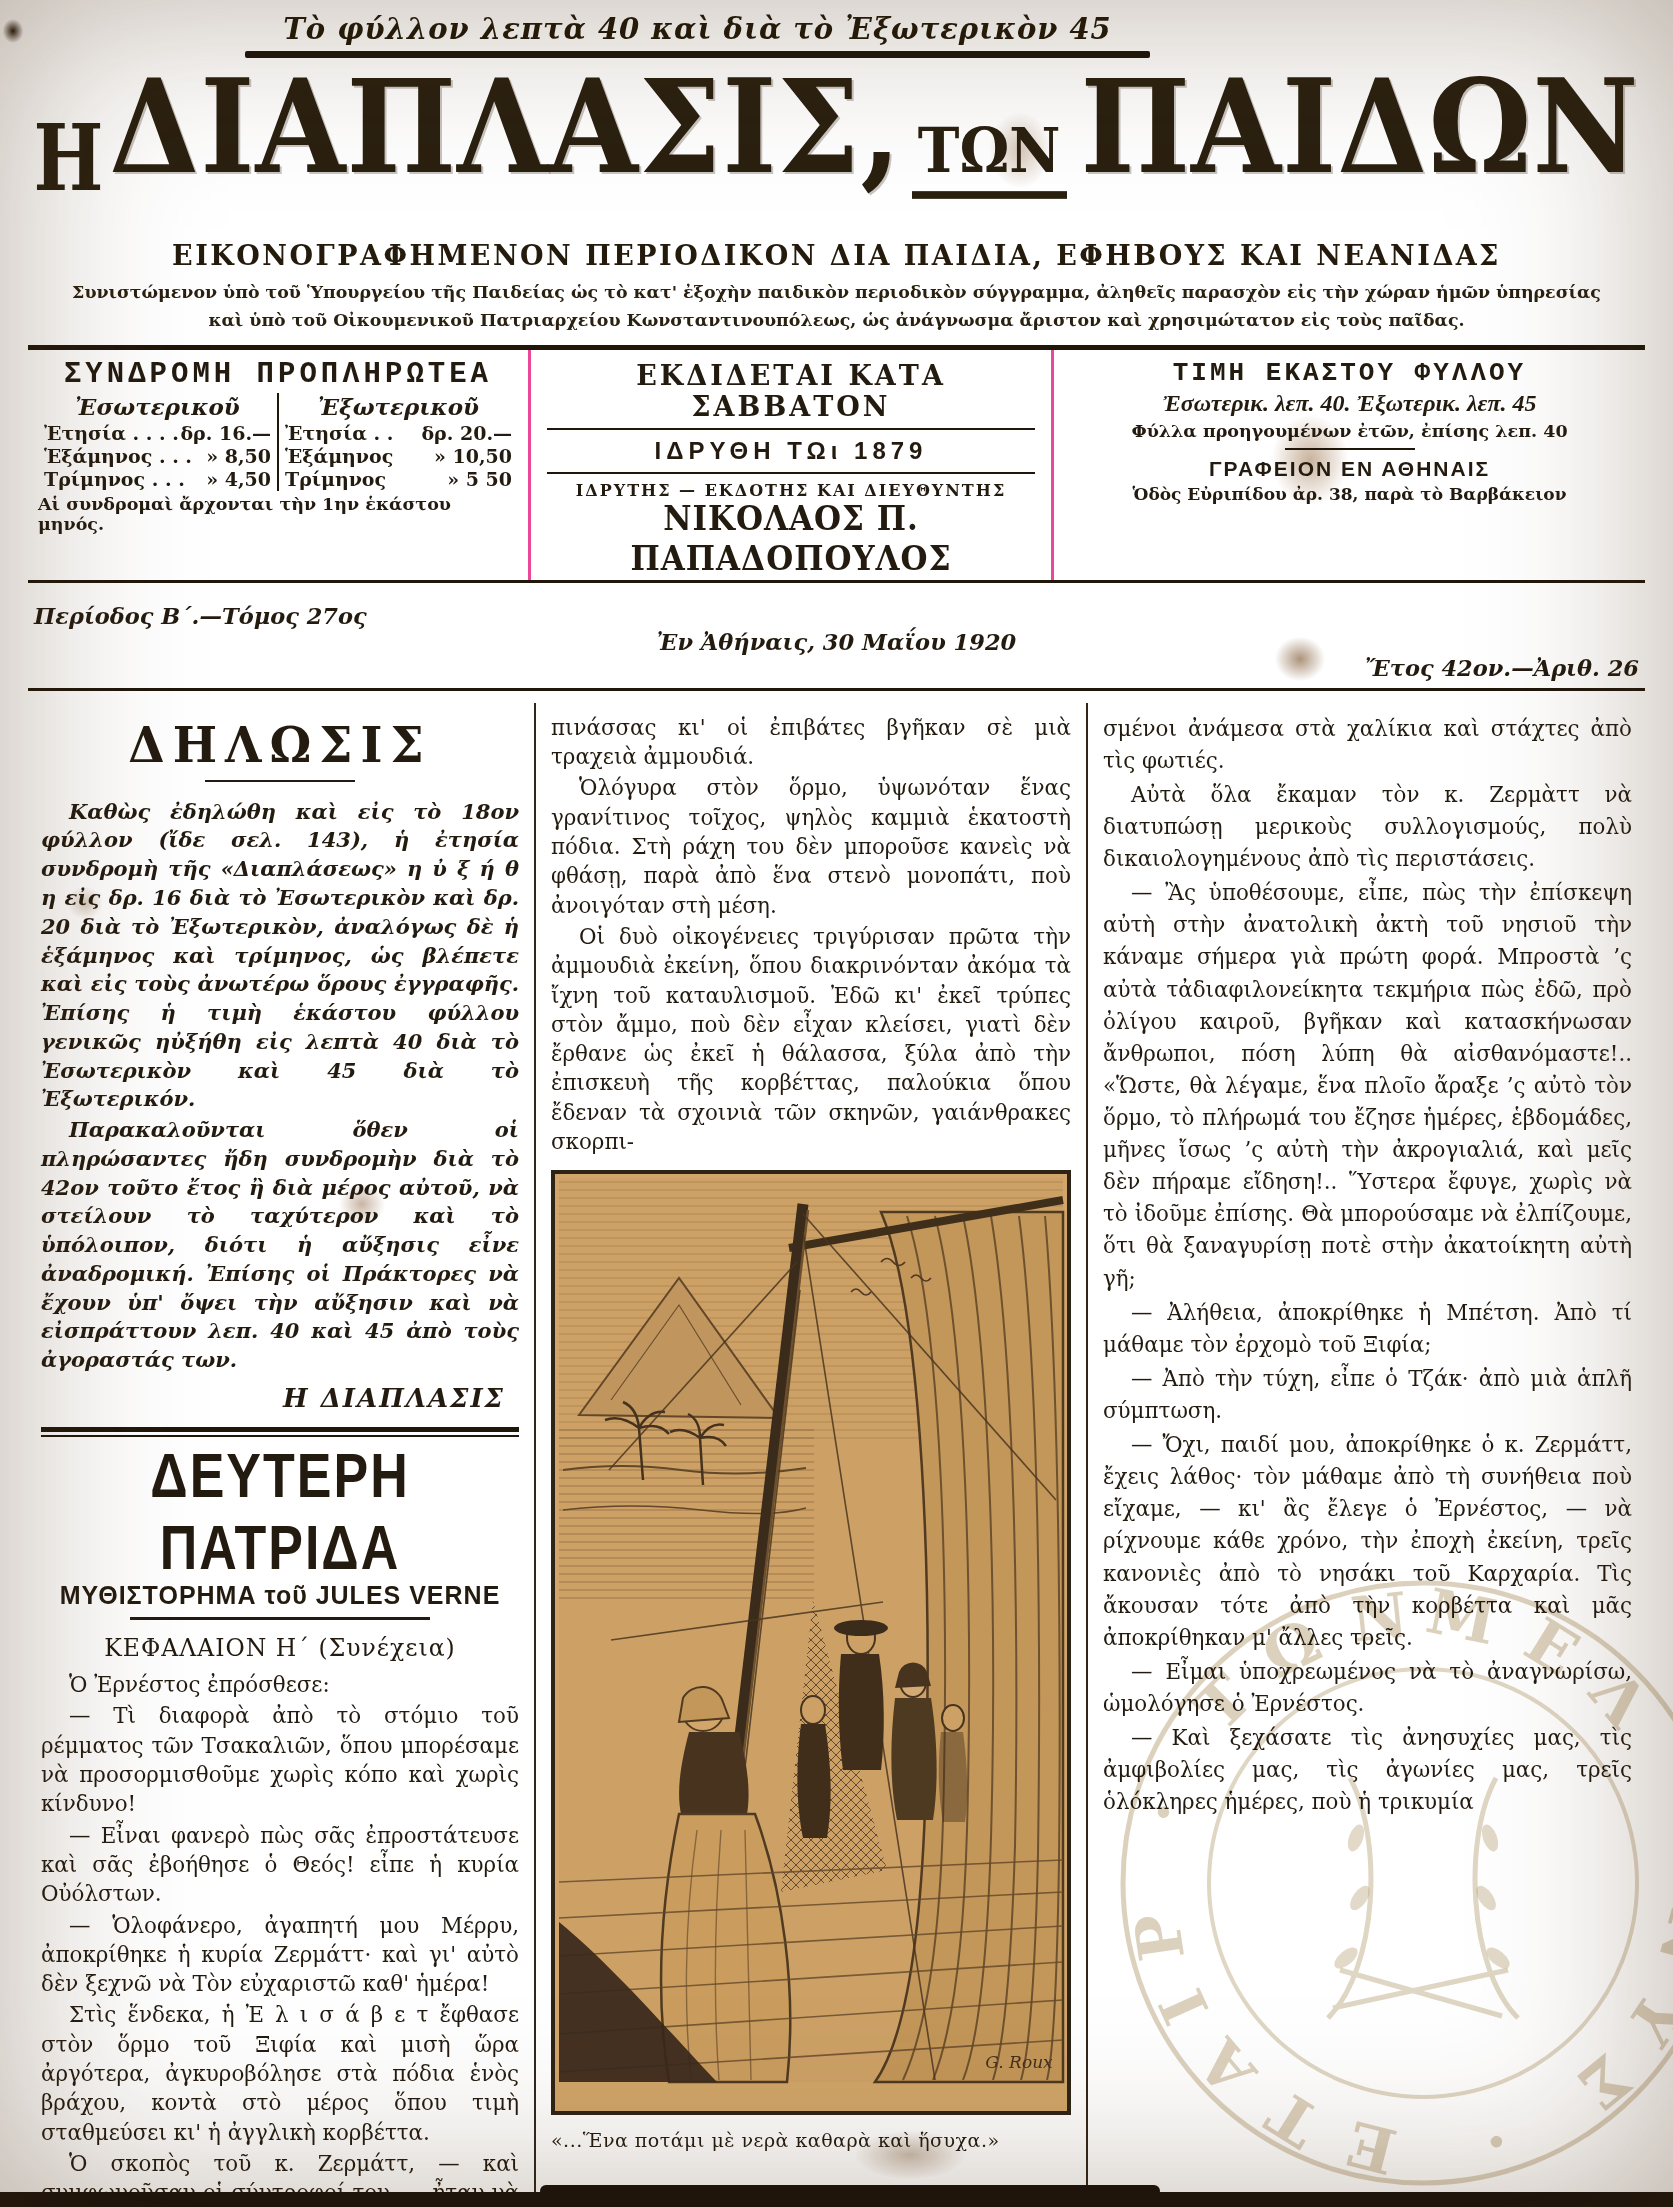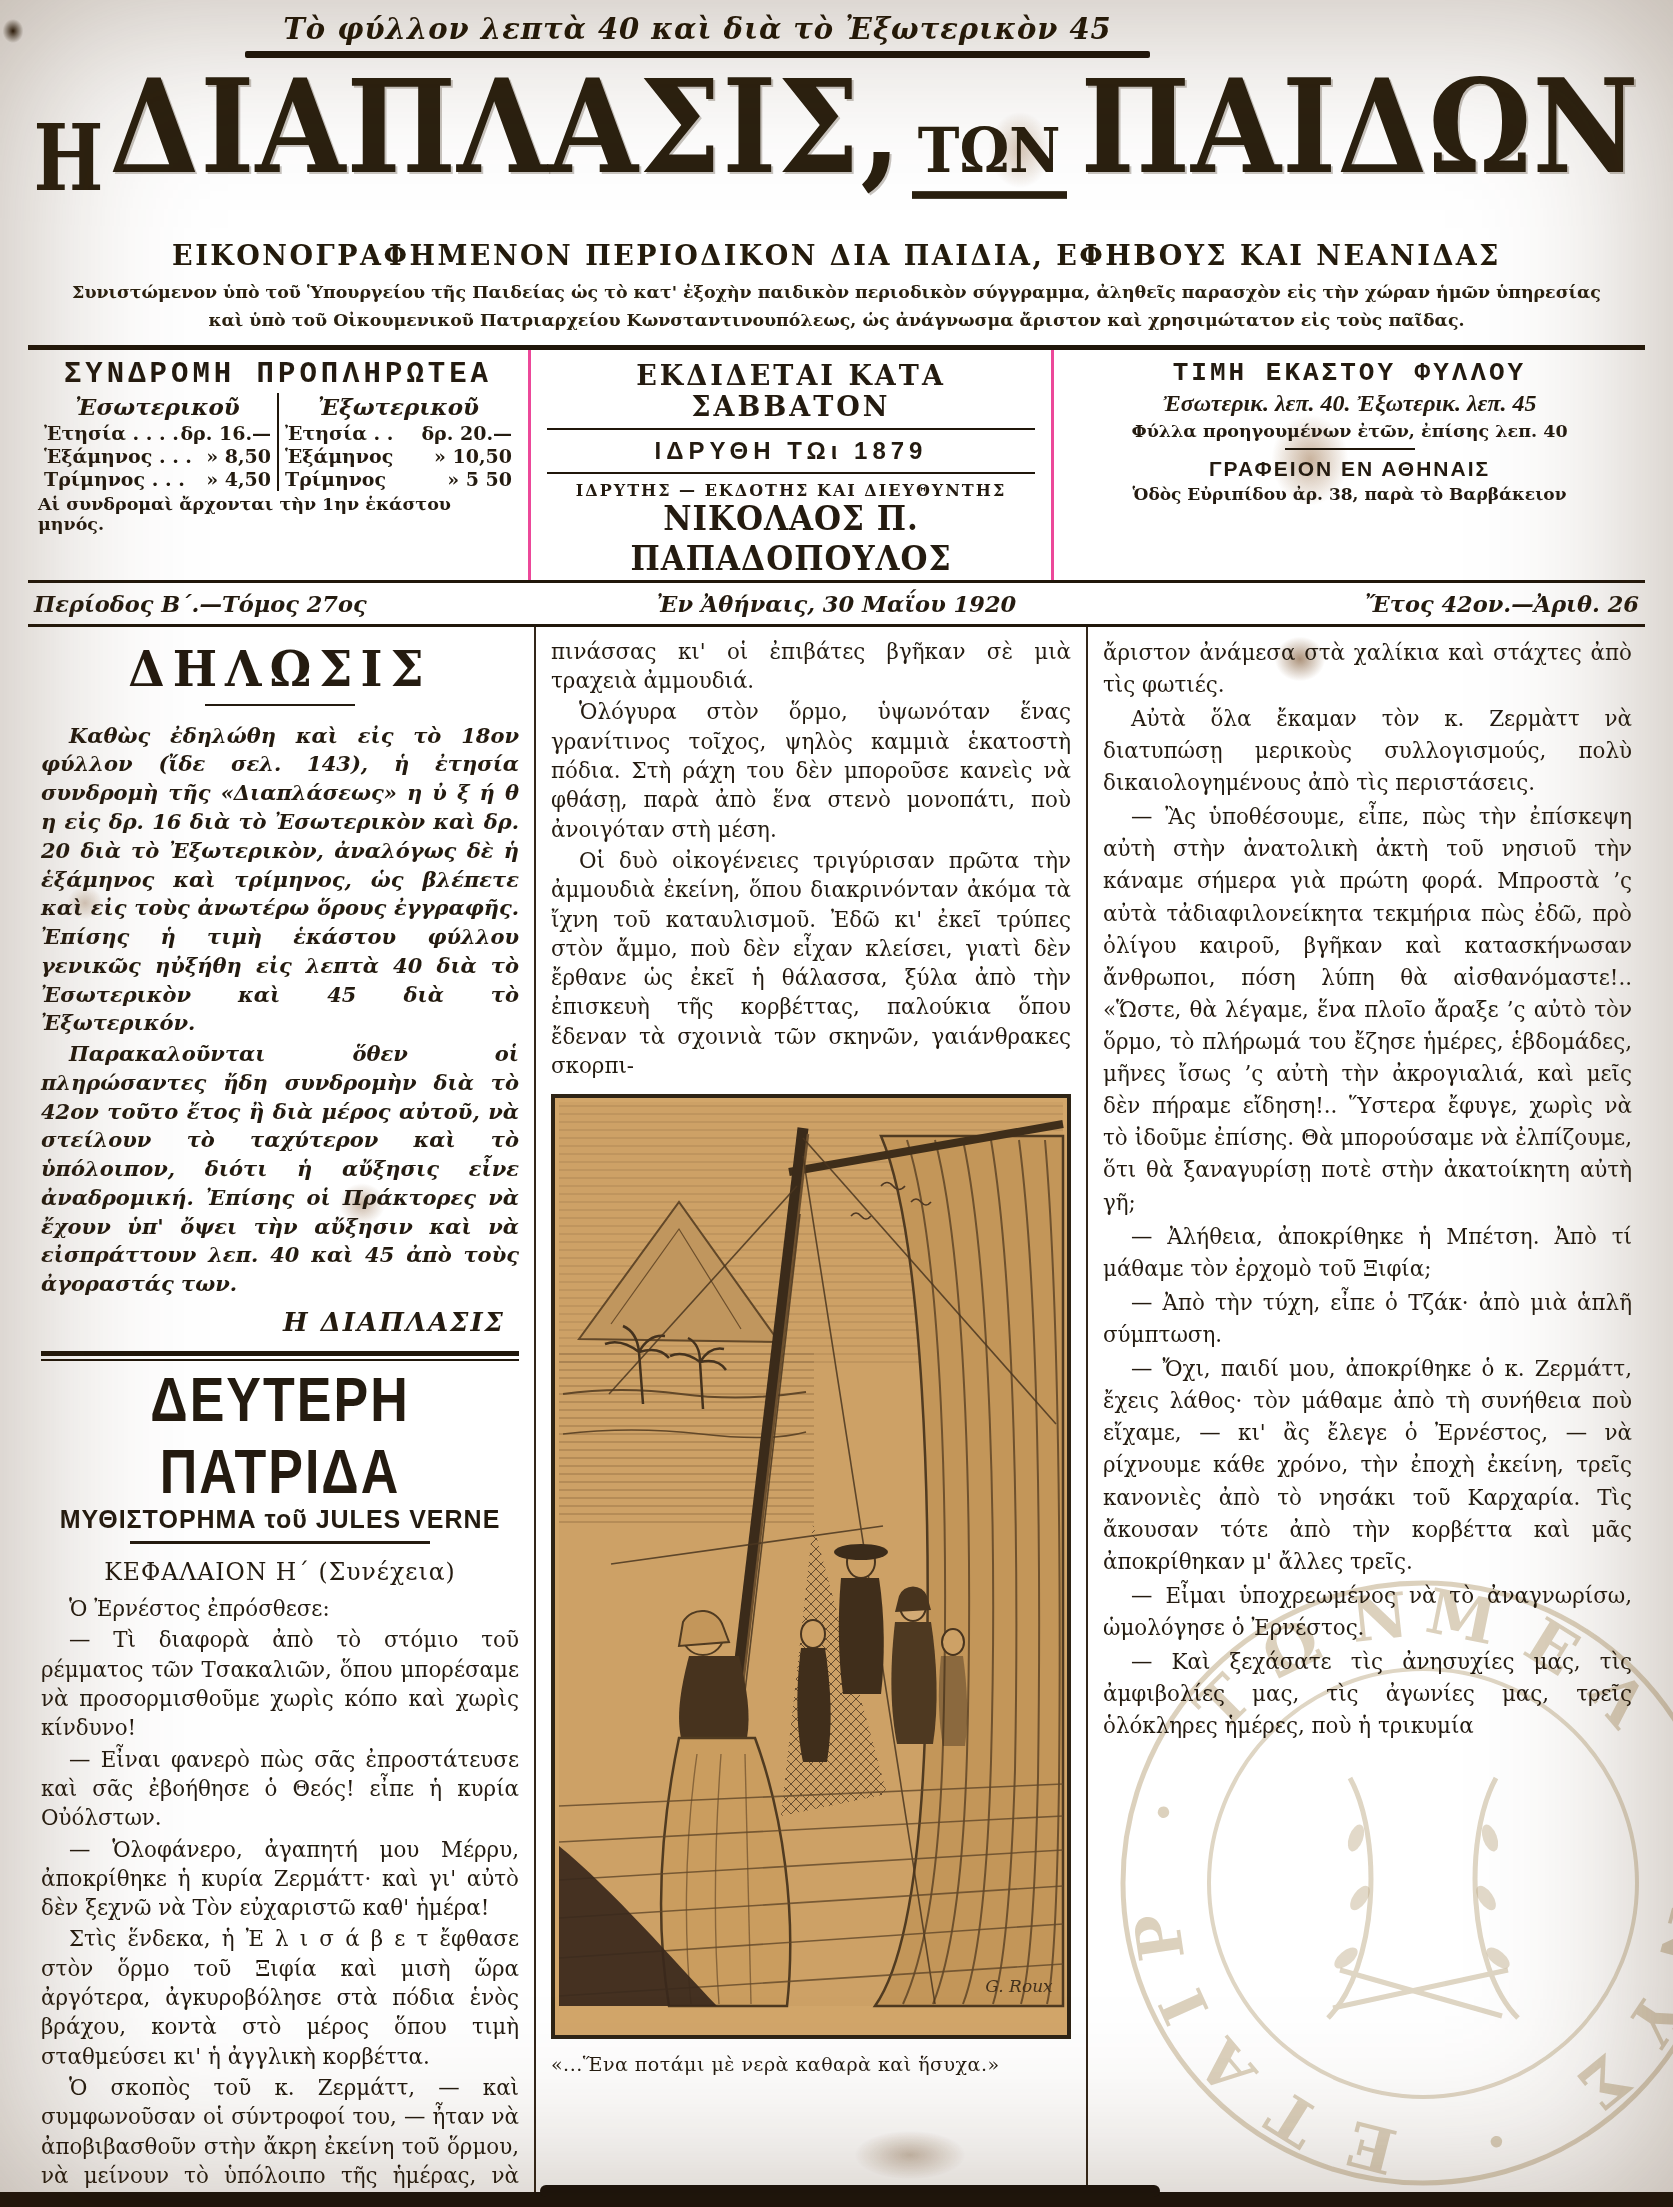--- a/index.html
+++ b/index.html
@@ -60,21 +60,21 @@
   .mid-3{font-size:16px;font-weight:bold;letter-spacing:2px;padding-top:7px;}
   .mid-4{font-size:31px;font-weight:bold;letter-spacing:1px;margin-top:2px;transform:scaleY(1.1);}
   .cell-r .cell-title{letter-spacing:3px;font-size:26px;}
   .price-1{font-size:24px;font-weight:bold;font-style:italic;margin-top:2px;font-family:Liberation Serif, serif;}
   .price-2{font-size:17.5px;font-weight:bold;margin-top:4px;}
   .shortrule{width:130px;border-top:2px solid #20170b;margin:7px auto;}
   .office-label{font-family:"Liberation Sans",sans-serif;font-size:21px;font-weight:bold;letter-spacing:2px;}
   .office-addr{font-size:17px;font-weight:bold;margin-top:3px;}
 
   
-  .dateline{display:flex;margin:0 28px;padding:8px 6px 7px;border-bottom:3px solid #20170b;font-size:22.5px;font-weight:bold;font-style:italic;position:relative;z-index:2;}
+  .dateline{display:flex;margin:12px 28px;padding:8px 6px 7px;border-bottom:3px solid #20170b;font-size:22.5px;font-weight:bold;font-style:italic;position:relative;z-index:2;flex-direction:column;}
   .dl-l{flex:1;text-align:left;}
   .dl-c{flex:1.2;text-align:center;}
   .dl-r{flex:1;text-align:right;}
 
   
   .columns{display:flex;margin:0 26px;align-items:stretch;position:relative;z-index:2;}
   .col{padding:10px 15px 0;}
   .col1{flex:0 0 478px;}
   .col2{flex:0 0 520px;border-left:2px solid #32261a;}
   .col3{flex:1;border-left:2px solid #32261a;}
@@ -310,21 +310,21 @@
         </g>
         <rect x="8" y="8" width="504" height="904" fill="#8a6436" opacity="0.07"></rect>
         <text x="468" y="898" font-size="17" font-style="italic" fill="#43311d" text-anchor="middle">G. Roux</text>
       </svg>
     </figure>
     <figcaption>«...Ἕνα ποτάμι μὲ νερὰ καθαρὰ καὶ ἥσυχα.»</figcaption>
   </div>
 
   <div class="col col3">
     <div class="paras">
-        <p>ἄριστον ἀνάμεσα στὰ χαλίκια καὶ στάχτες ἀπὸ τὶς φωτιές.</p>
+        <p>σμένοι ἀνάμεσα στὰ χαλίκια καὶ στάχτες ἀπὸ τὶς φωτιές.</p>
         <p>Αὐτὰ ὅλα ἔκαμαν τὸν κ. Ζερμὰττ νὰ διατυπώσῃ μερικοὺς συλλογισμούς, πολὺ δικαιολογημένους ἀπὸ τὶς περιστάσεις.</p>
         <p>— Ἂς ὑποθέσουμε, εἶπε, πὼς τὴν ἐπίσκεψη αὐτὴ στὴν ἀνατολικὴ ἀκτὴ τοῦ νησιοῦ τὴν κάναμε σήμερα γιὰ πρώτη φορά. Μπροστὰ ’ς αὐτὰ τἀδιαφιλονείκητα τεκμήρια πὼς ἐδῶ, πρὸ ὀλίγου καιροῦ, βγῆκαν καὶ κατασκήνωσαν ἄνθρωποι, πόση λύπη θὰ αἰσθανόμαστε!.. «Ὥστε, θὰ λέγαμε, ἕνα πλοῖο ἄραξε ’ς αὐτὸ τὸν ὅρμο, τὸ πλήρωμά του ἔζησε ἡμέρες, ἑβδομάδες, μῆνες ἴσως ’ς αὐτὴ τὴν ἀκρογιαλιά, καὶ μεῖς δὲν πήραμε εἴδηση!.. Ὕστερα ἔφυγε, χωρὶς νὰ τὸ ἰδοῦμε ἐπίσης. Θὰ μπορούσαμε νὰ ἐλπίζουμε, ὅτι θὰ ξαναγυρίσῃ ποτὲ στὴν ἀκατοίκητη αὐτὴ γῆ;</p>
         <p>— Ἀλήθεια, ἀποκρίθηκε ἡ Μπέτση. Ἀπὸ τί μάθαμε τὸν ἐρχομὸ τοῦ Ξιφία;</p>
         <p>— Ἀπὸ τὴν τύχη, εἶπε ὁ Τζάκ· ἀπὸ μιὰ ἁπλῆ σύμπτωση.</p>
         <p>— Ὄχι, παιδί μου, ἀποκρίθηκε ὁ κ. Ζερμάττ, ἔχεις λάθος· τὸν μάθαμε ἀπὸ τὴ συνήθεια ποὺ εἴχαμε, — κι' ἂς ἔλεγε ὁ Ἐρνέστος, — νὰ ρίχνουμε κάθε χρόνο, τὴν ἐποχὴ ἐκείνη, τρεῖς κανονιὲς ἀπὸ τὸ νησάκι τοῦ Καρχαρία. Τὶς ἄκουσαν τότε ἀπὸ τὴν κορβέττα καὶ μᾶς ἀποκρίθηκαν μ' ἄλλες τρεῖς.</p>
         <p>— Εἶμαι ὑποχρεωμένος νὰ τὸ ἀναγνωρίσω, ὡμολόγησε ὁ Ἐρνέστος.</p>
         <p>— Καὶ ξεχάσατε τὶς ἀνησυχίες μας, τὶς ἀμφιβολίες μας, τὶς ἀγωνίες μας, τρεῖς ὁλόκληρες ἡμέρες, ποὺ ἡ τρικυμία</p>
       </div>
   </div>
 </div>

